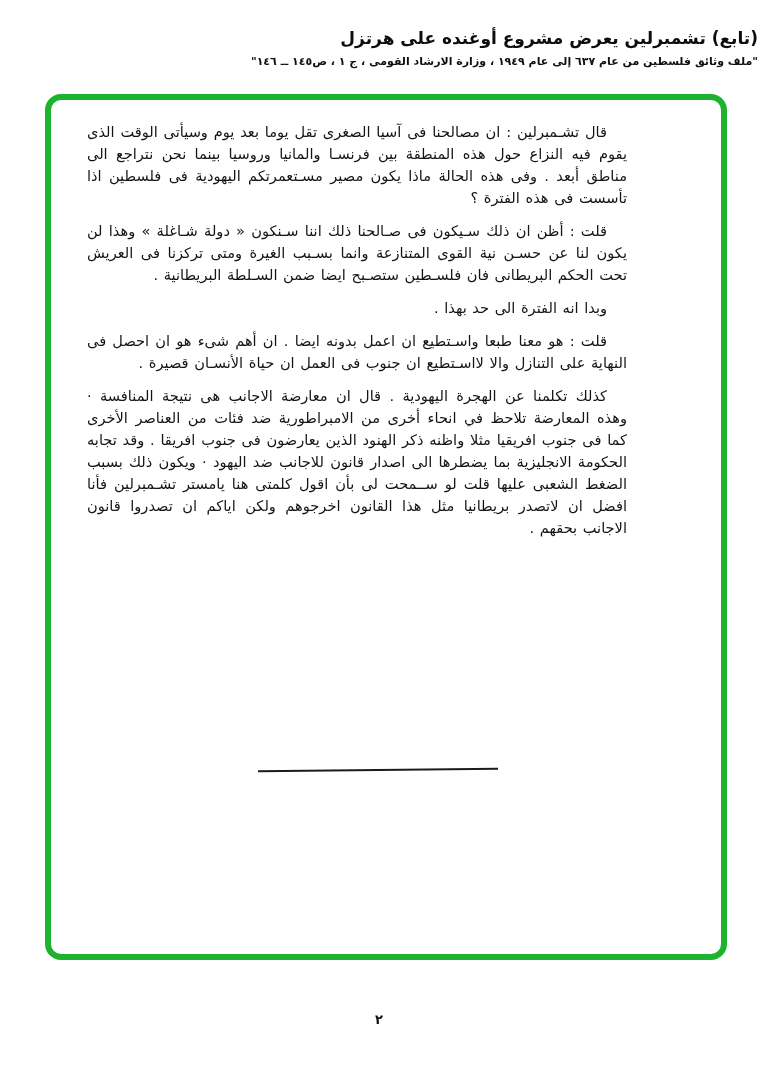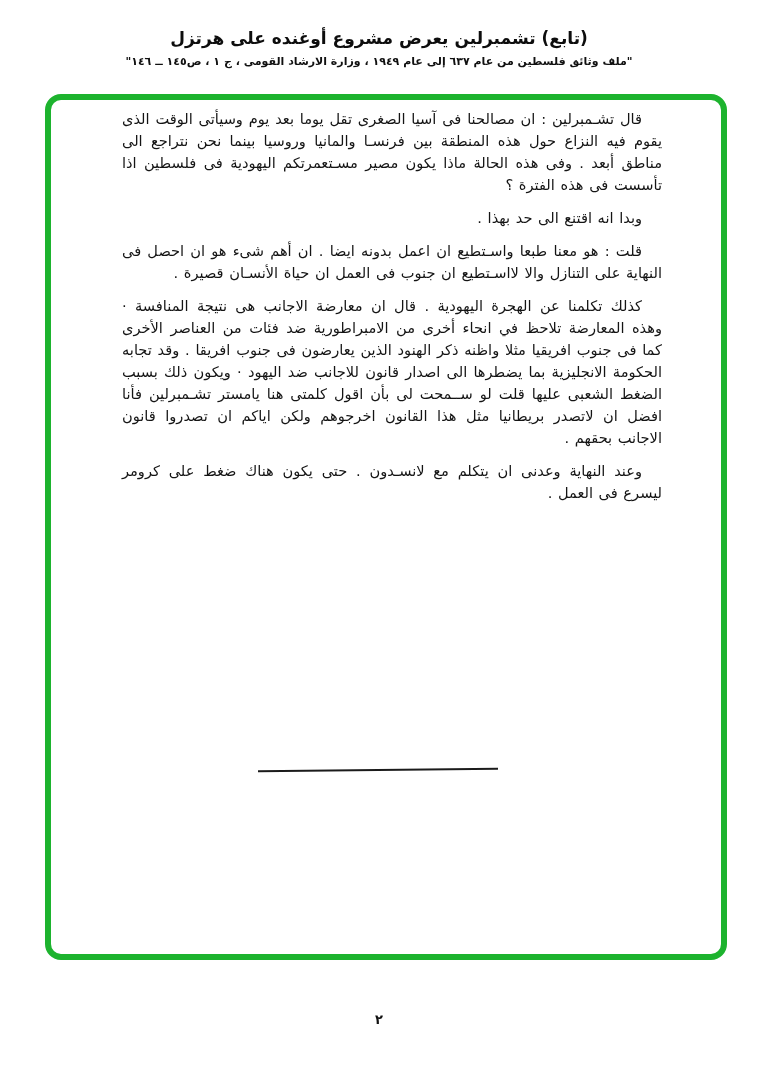--- a/index.html
+++ b/index.html
@@ -13,21 +13,20 @@
     color: #141414;
     overflow: hidden;
   }
 
   
   .header {
     position: absolute;
     top: 28px;
     left: 0;
     width: 758px;
-    text-align: center;
     direction: rtl;
   }
   .doc-title {
     font-size: 17px;
     font-weight: bold;
     letter-spacing: 0;
     color: #0d0d0d;
   }
   .doc-source {
     margin-top: 7px;
@@ -45,27 +44,26 @@
     height: 866px;
     border: 6px solid #1db32e;
     border-radius: 16px;
     background: transparent;
   }
 
   
   .textblock {
     position: absolute;
     left: 87px;
-    top: 108px;
+    top: 121px;
     width: 540px;
     direction: rtl;
     text-align: justify;
     font-size: 14.6px;
     line-height: 22px;
-    margin-left: 35px;
   }
   .textblock p {
     margin: 0 0 11px 0;
     text-indent: 20px; 
     word-spacing: 1px;
   }
 
   
   .separator {
     position: absolute;
@@ -94,21 +92,21 @@
 
 <div class="header">
   <div class="doc-title">(تابع) تشمبرلين يعرض مشروع أوغنده على هرتزل</div>
   <div class="doc-source">"ملف وثائق فلسطين من عام ٦٣٧ إلى عام ١٩٤٩ ، وزارة الارشاد القومى ، ج ١ ، ص١٤٥ ــ ١٤٦"</div>
 </div>
 
 <div class="frame"></div>
 
 <div class="textblock">
   <p>قال تشـمبرلين : ان مصالحنا فى آسيا الصغرى تقل يوما بعد يوم وسيأتى الوقت الذى يقوم فيه النزاع حول هذه المنطقة بين فرنسـا والمانيا وروسيا بينما نحن نتراجع الى مناطق أبعد . وفى هذه الحالة ماذا يكون مصير مسـتعمرتكم اليهودية فى فلسطين اذا تأسست فى هذه الفترة ؟</p>
-  <p>وبدا انه اقتنع الى حد بهذا .</p>
+  <p>قلت : أظن ان ذلك سـيكون فى صـالحنا ذلك اننا سـنكون « دولة شـاغلة » وهذا لن يكون لنا عن حسـن نية القوى المتنازعة وانما بسـبب الغيرة ومتى تركزنا فى العريش تحت الحكم البريطانى فان فلسـطين ستصـبح ايضا ضمن السـلطة البريطانية .</p>
+  <p>وبدا انه الفترة الى حد بهذا .</p>
   <p>قلت : هو معنا طبعا واسـتطيع ان اعمل بدونه ايضا . ان أهم شىء هو ان احصل فى النهاية على التنازل والا لااسـتطيع ان جنوب فى العمل ان حياة الأنسـان قصيرة .</p>
   <p>كذلك تكلمنا عن الهجرة اليهودية . قال ان معارضة الاجانب هى نتيجة المنافسة · وهذه المعارضة تلاحظ في انحاء أخرى من الامبراطورية ضد فئات من العناصر الأخرى كما فى جنوب افريقيا مثلا واظنه ذكر الهنود الذين يعارضون فى جنوب افريقا . وقد تجابه الحكومة الانجليزية بما يضطرها الى اصدار قانون للاجانب ضد اليهود · ويكون ذلك بسبب الضغط الشعبى عليها قلت لو ســمحت لى بأن اقول كلمتى هنا يامستر تشـمبرلين فأنا افضل ان لاتصدر بريطانيا مثل هذا القانون اخرجوهم ولكن اياكم ان تصدروا قانون الاجانب بحقهم .</p>
-  <p>وعند النهاية وعدنى ان يتكلم مع لانسـدون . حتى يكون هناك ضغط على كرومر ليسرع فى العمل .</p>
 </div>
 
 <div class="separator"></div>
 
 <div class="page-number">٢</div>
 
 </body></html>

